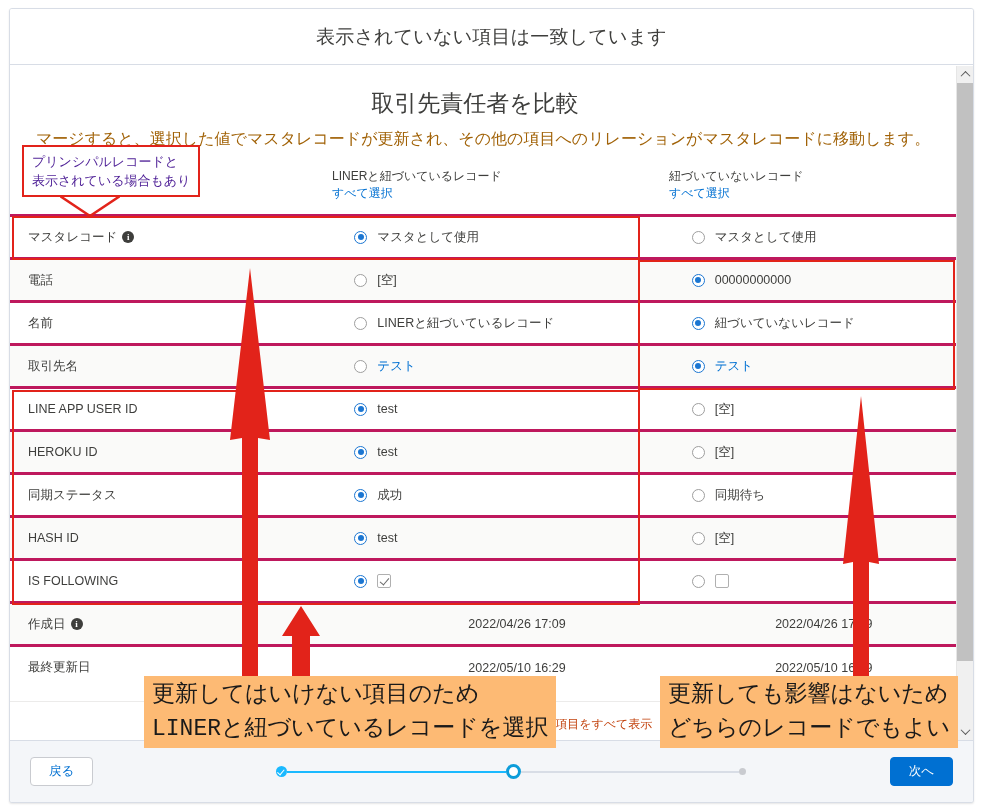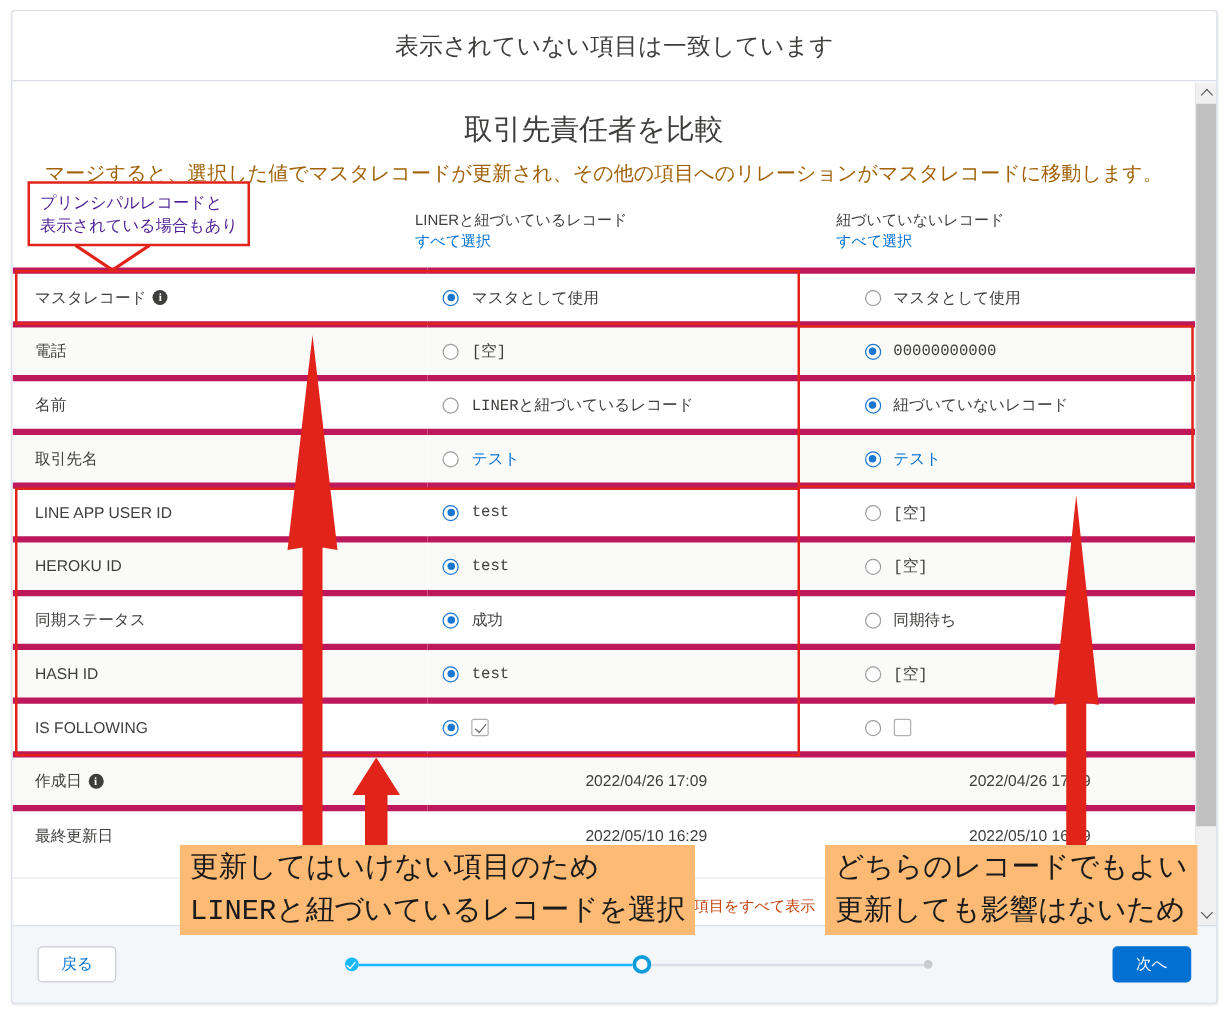--- a/index.html
+++ b/index.html
@@ -126,38 +126,38 @@
   
   .field-table {
     position: relative;
     width: 100%;
     border-collapse: collapse;
     table-layout: fixed;
   }
   .field-row { height: 43px; }
   .field-row.alt .cell { background: #fafaf9; }
   .cell {
-    border-top: 5px solid #be185d;
+    border-top: 3px solid #be185d;
     padding: 0 0 0 18px;
     font-size: 12.5px;
     color: #3e3e3c;
     vertical-align: middle;
     background: #ffffff;
     white-space: nowrap;
     overflow: hidden;
   }
   .cell.label { width: 332px; }
   .cell.opt   { width: 337px; padding-left: 12px; }
   .cell.opt2  { width: 276px; padding-left: 12px; }
 
   .field-row.alt .cell.label,
   .field-row.alt .cell.opt,
   .field-row.alt .cell.opt2 { background: #fafaf9; }
 
-  .opt-wrap { display: flex; align-items: center; gap: 10px; font-family: Liberation Mono, monospace; }
+  .opt-wrap { display: flex; align-items: center; gap: 10px; }
 
   
   .radio {
     width: 13px; height: 13px;
     border-radius: 50%;
     border: 1.5px solid #9e9e9e;
     background: #fff;
     flex: 0 0 auto;
     position: relative;
     cursor: pointer;
@@ -573,17 +573,17 @@
   <svg class="arrow" style="left:840px; top:396px;" width="42" height="290" viewBox="0 0 42 290">
     <path d="M21 0 L39 168 L29 166 L29 290 L13 290 L13 166 L3 168 Z" fill="#e2231a"></path>
   </svg>
 
   <div class="anno-text" style="left:144px; top:676px;">
     <div>更新してはいけない項目のため</div>
     <div>LINERと紐づいているレコードを選択</div>
   </div>
 
   <div class="anno-text" style="left:660px; top:676px;">
+    <div>更新しても影響はないため</div>
     <div>どちらのレコードでもよい</div>
-    <div>更新しても影響はないため</div>
   </div>
 
 </div>
 
 </body></html>

